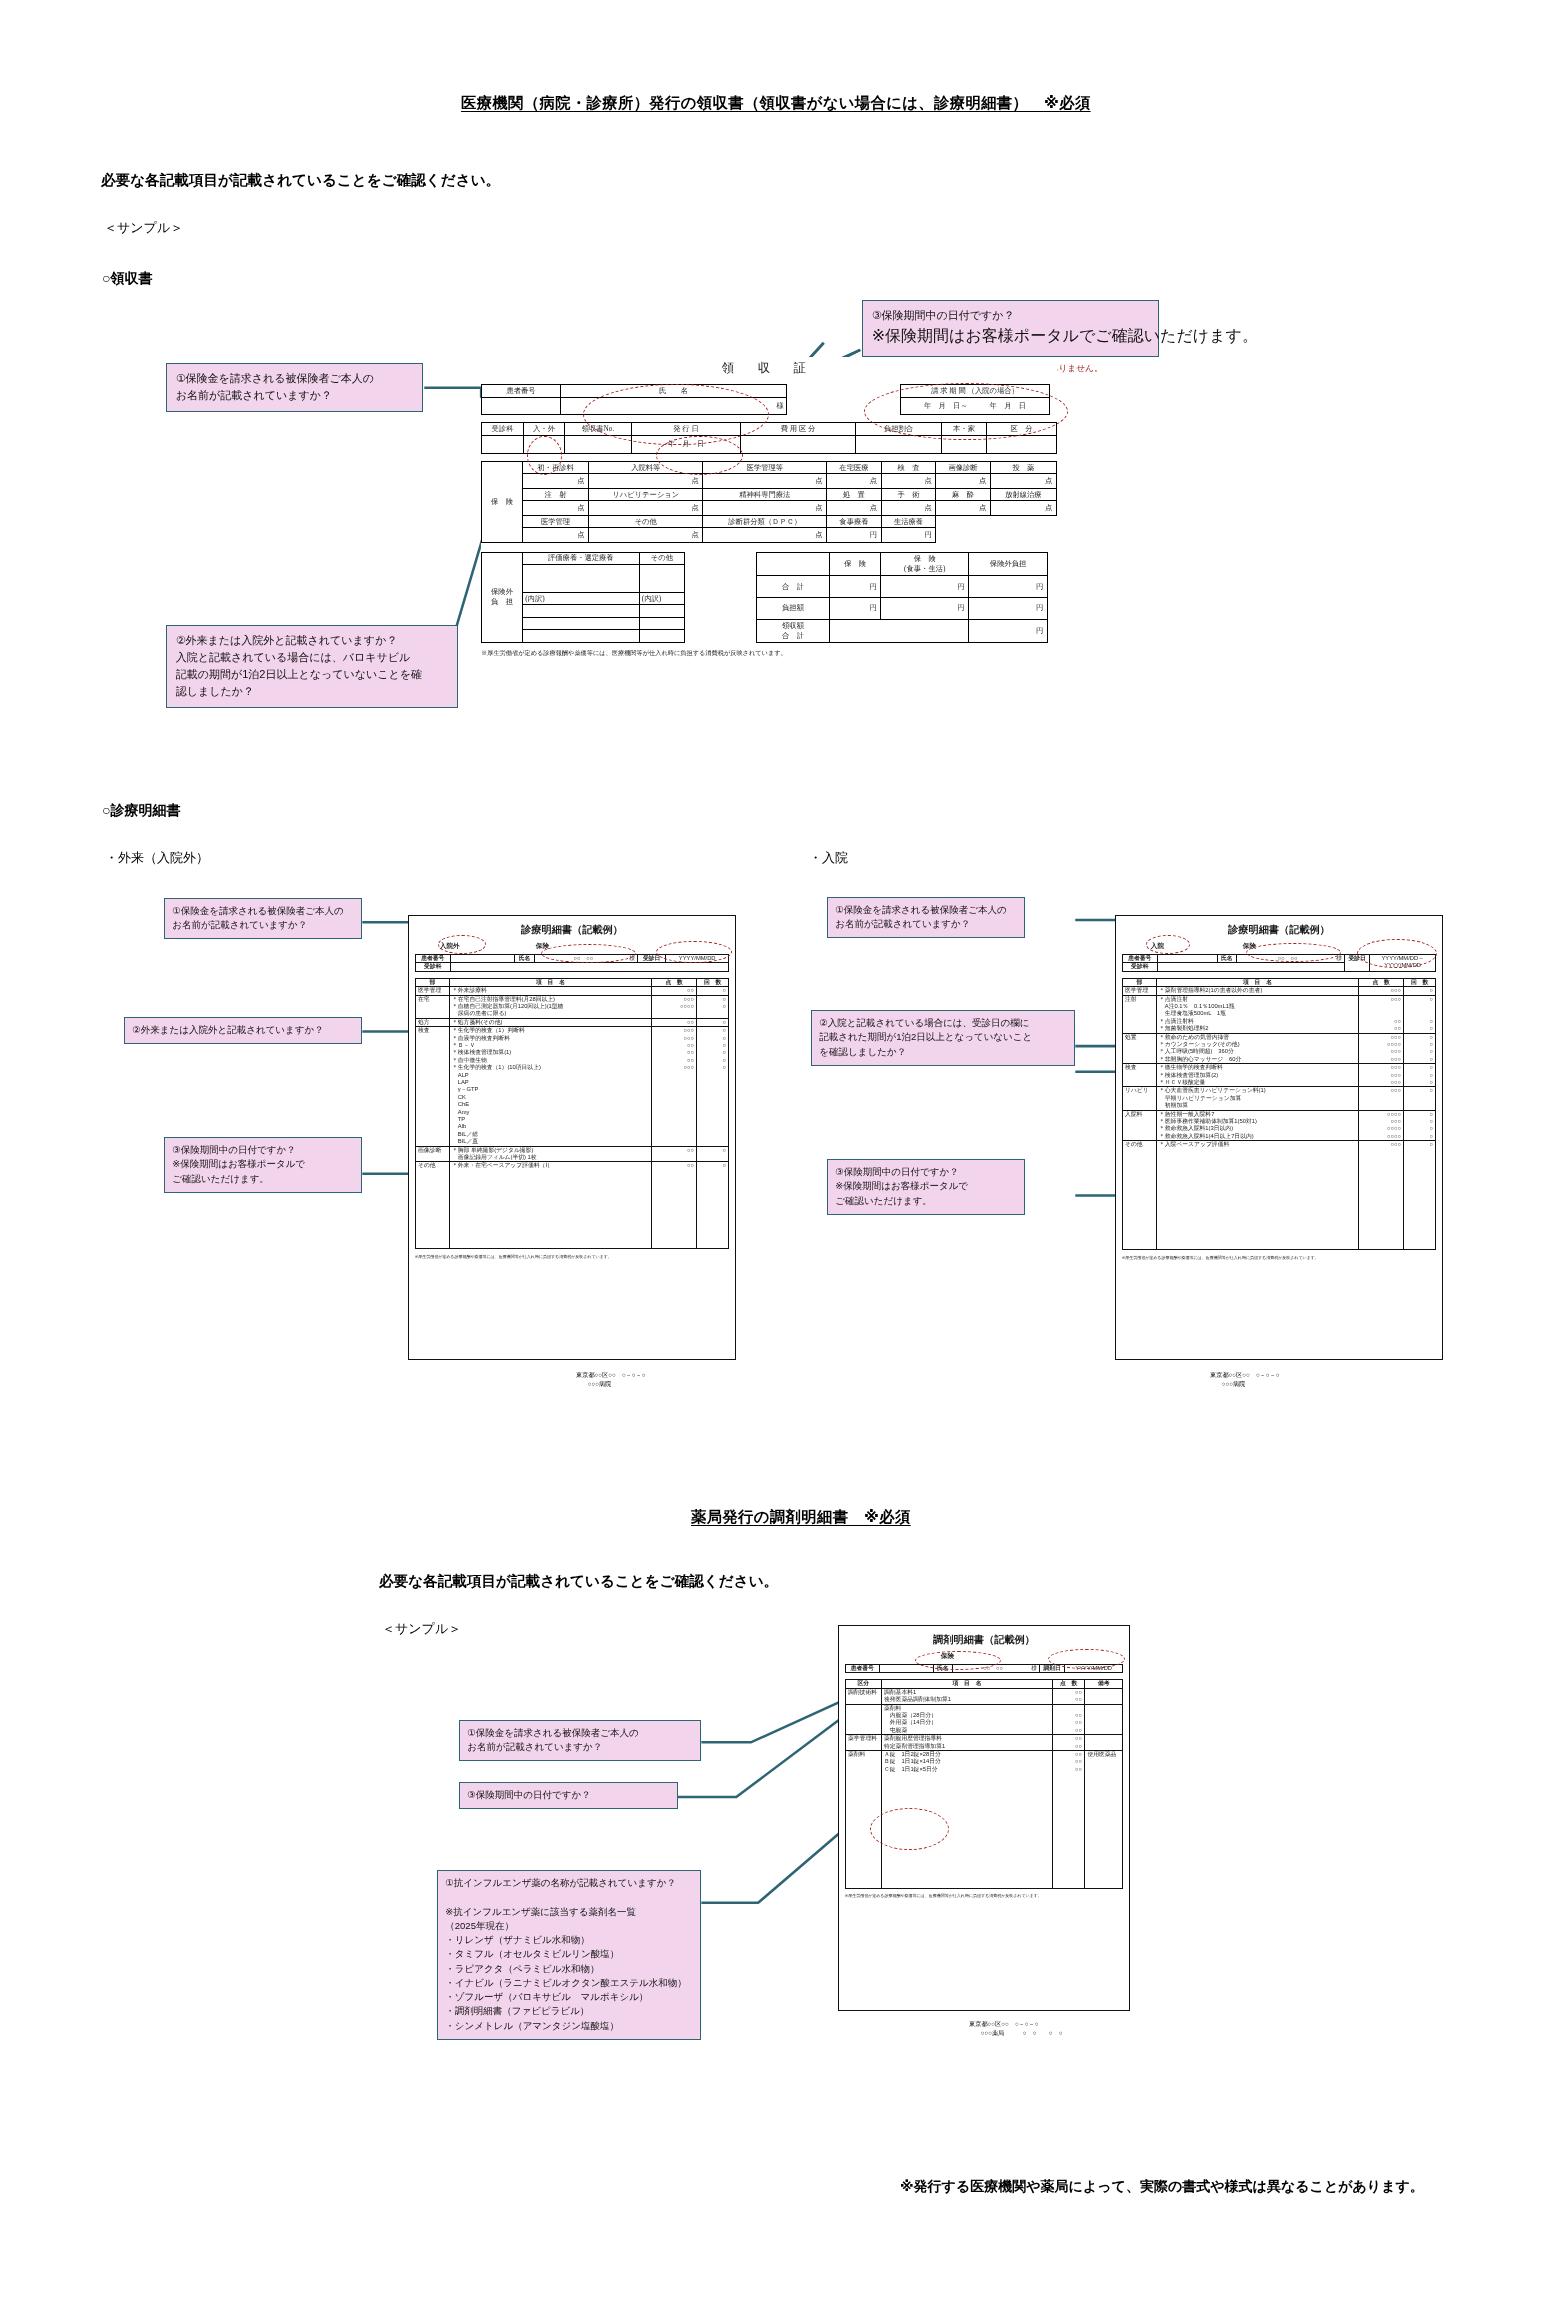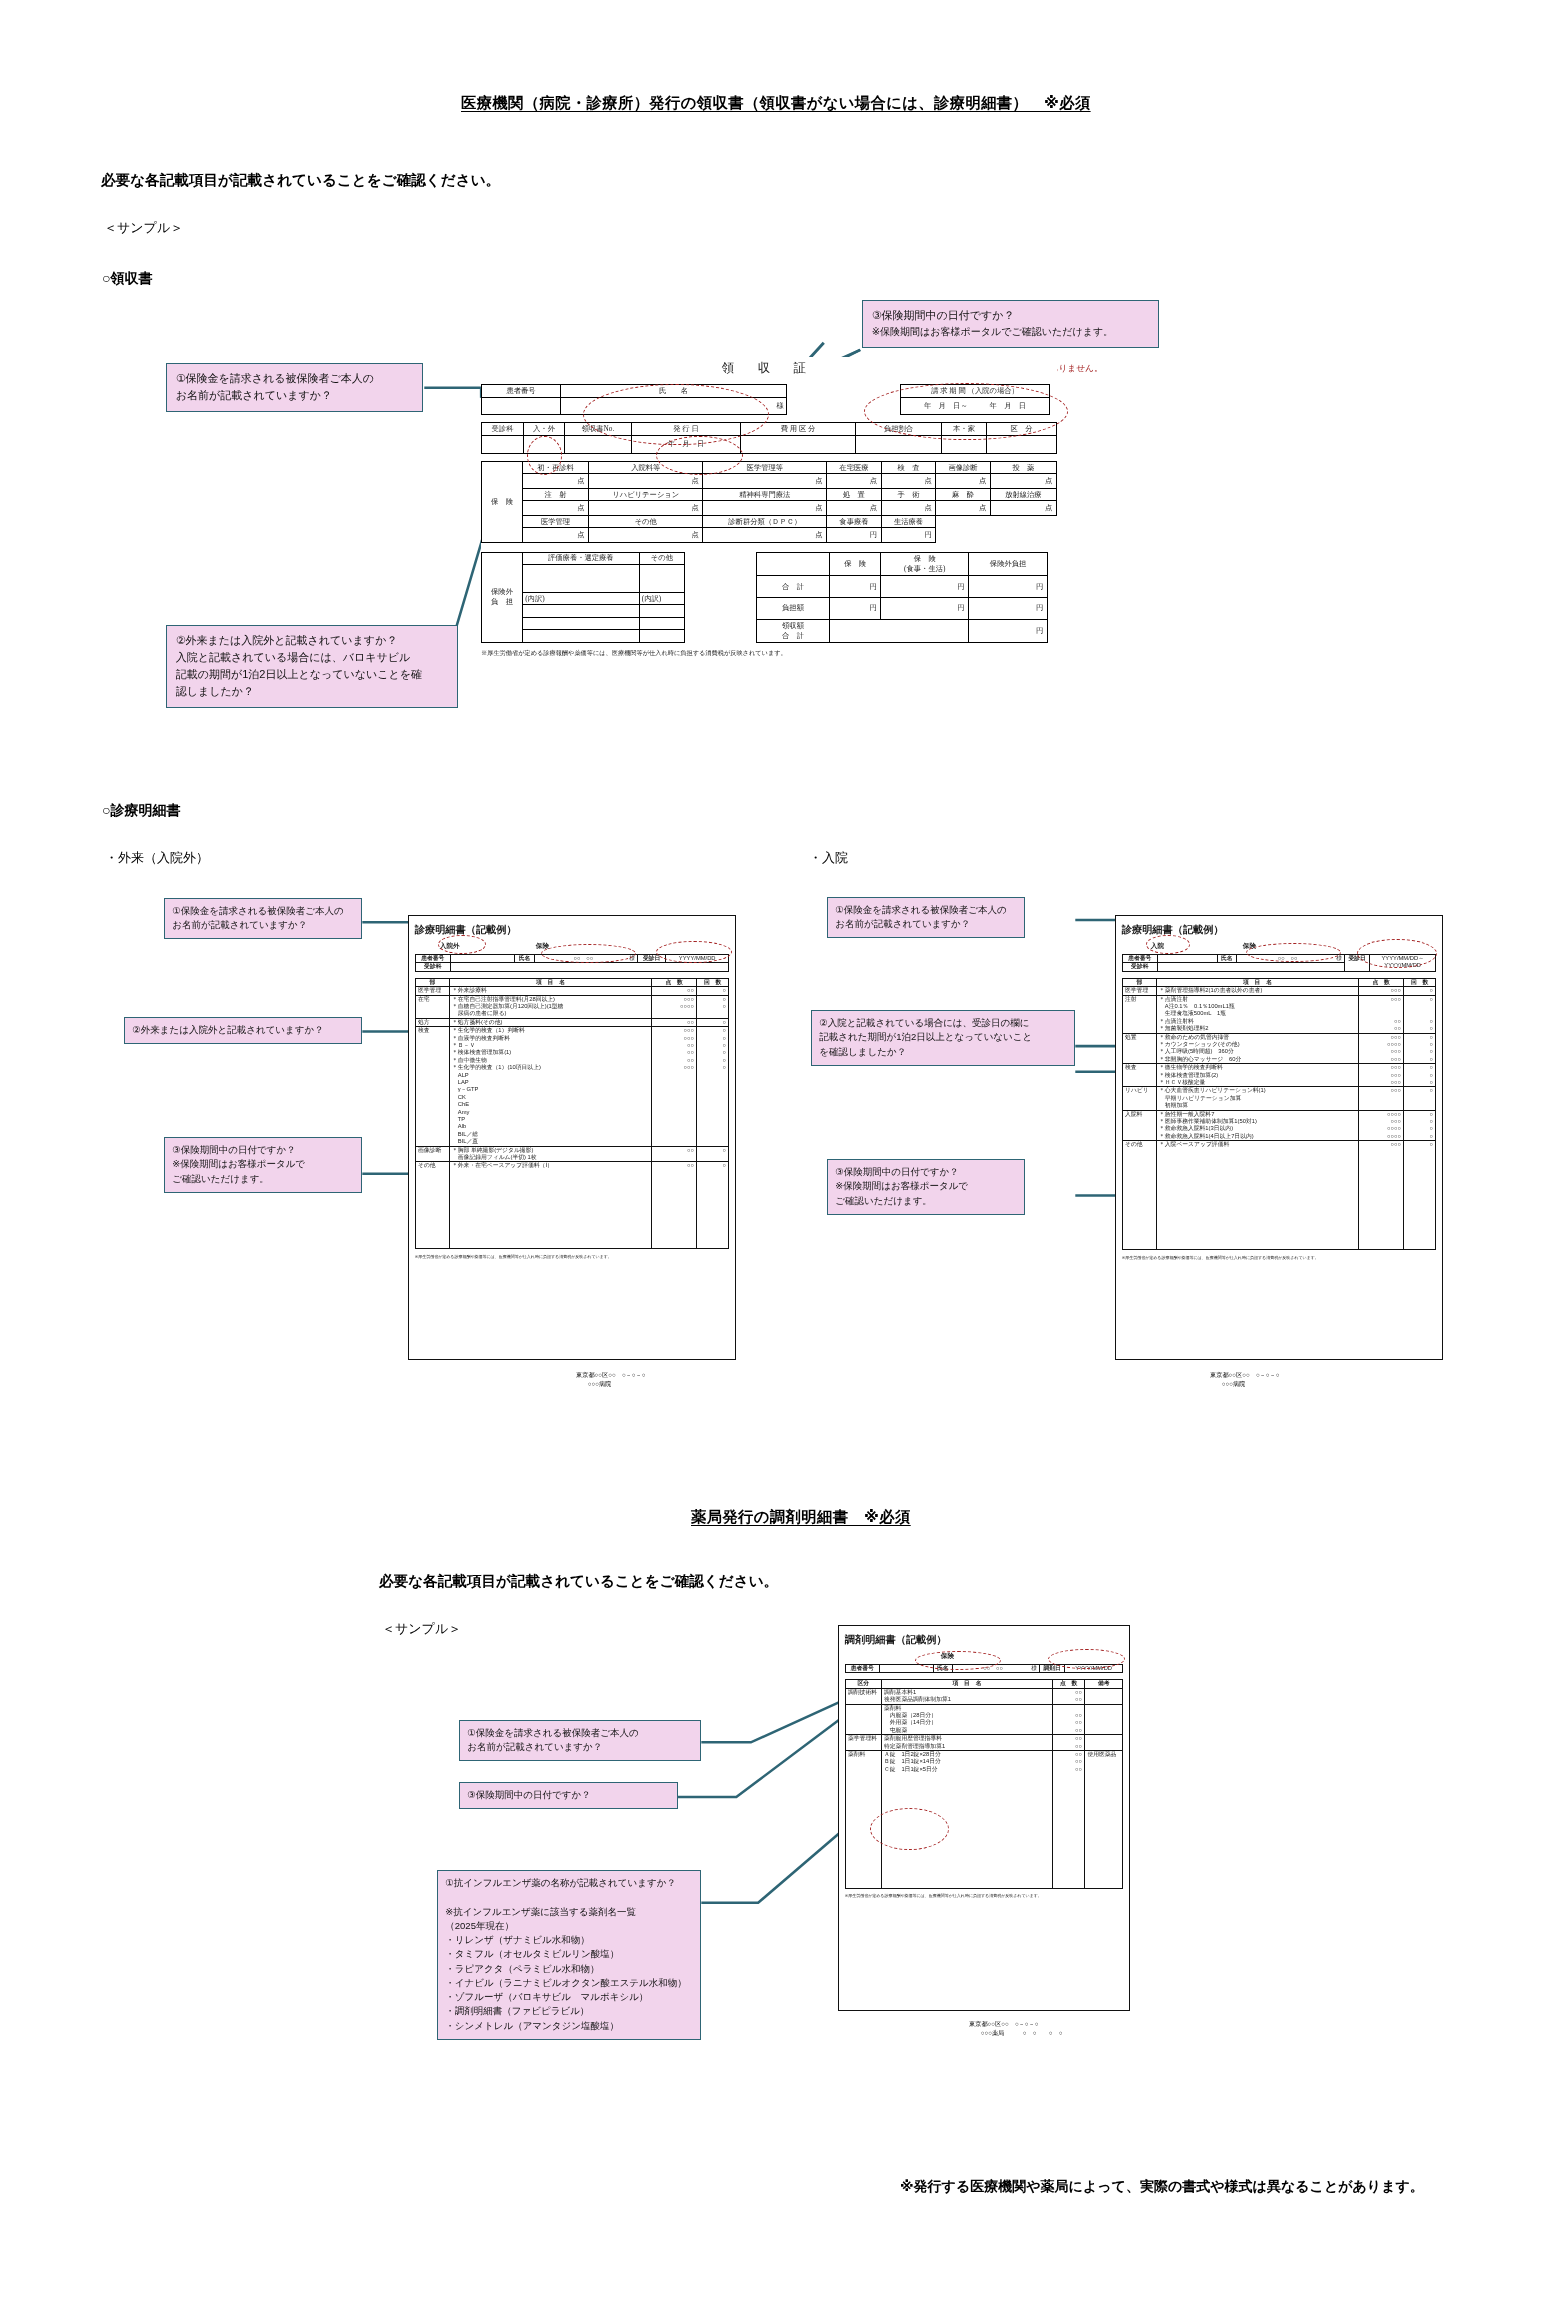--- a/index.html
+++ b/index.html
@@ -53,21 +53,21 @@
     border:1.1px solid #000; font-weight:normal;
     font-size:7.3px; padding:0.7px 2.2px; height:12.4px; text-align:center; vertical-align:middle;
   }
   table.grid td.val { height:14.6px; text-align:right; padding-right:3.6px; }
   .tiny { font-size:6.2px; }
   .xtiny { font-size:5.5px; }
   .note { font-size:6.2px; font-family:"Liberation Serif","DejaVu Serif",serif; }
 
   
   .meisai { border:none; }
-  .meisai-title { text-align:left; font-weight:bold; font-size:10.2px; }
+  .meisai-title { text-align:center; font-weight:bold; font-size:10.2px; }
   table.mg { border-collapse:collapse; width:100%; font-size:5.8px;
              font-family:"Liberation Sans","DejaVu Sans",sans-serif; }
   table.mg td { border:0.9px solid #111; padding:0px 2.2px; vertical-align:top; line-height:1.28; }
   table.mg td.hdr { text-align:center; font-weight:bold; }
   .itm { white-space:nowrap; }
 
   
   .ellipse { position:absolute; border:1.2px dashed #a32020; border-radius:50%; }
   .redtext { color:#a32020; font-size:8.7px; white-space:nowrap; }
 
@@ -120,21 +120,21 @@
 
 <div class="abs callout" style="left:166px;top:625px;width:292px;">
   <div>②外来または入院外と記載されていますか？</div>
   <div>入院と記載されている場合には、バロキサビル</div>
   <div>記載の期間が1泊2日以上となっていないことを確</div>
   <div>認しましたか？</div>
 </div>
 
 <div class="abs callout" style="left:862px;top:300px;width:297px;">
   <div>③保険期間中の日付ですか？</div>
-  <div style="font-size:10px;">※保険期間はお客様ポータルでご確認いただけます。</div>
+  <div style="font-size:16px;">※保険期間はお客様ポータルでご確認いただけます。</div>
 </div>
 <div class="abs redtext" style="left:920px;top:363px;">※外来（入院外）の場合は記載がありません。</div>
 
 <div class="form" style="left:481px;top:357px;width:576px;height:394px;">
   <div class="rcpt-title" style="margin:2.9px 0 7.3px 0;">領 収 証</div>
 
   <div style="display:flex;align-items:flex-start;gap:0;">
     <table class="grid" style="width:306px;">
       <tbody>
           <tr>

